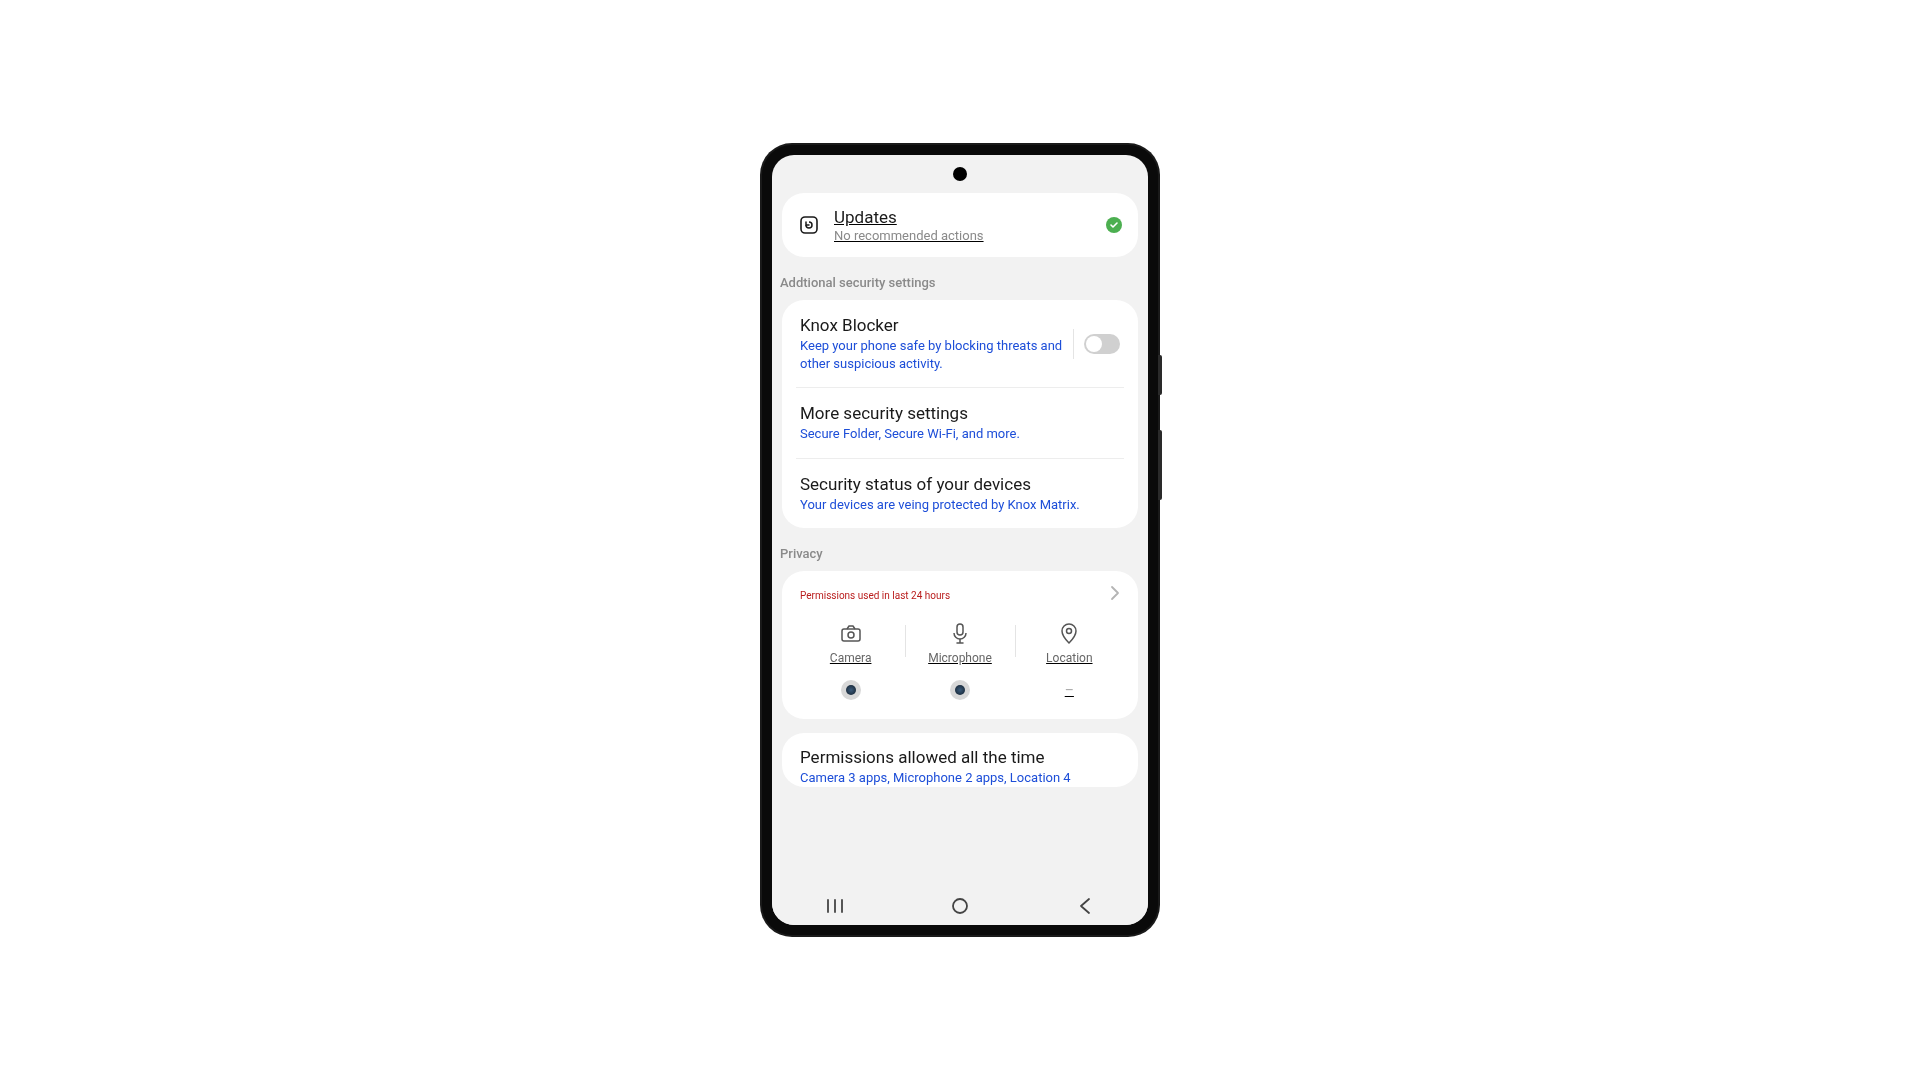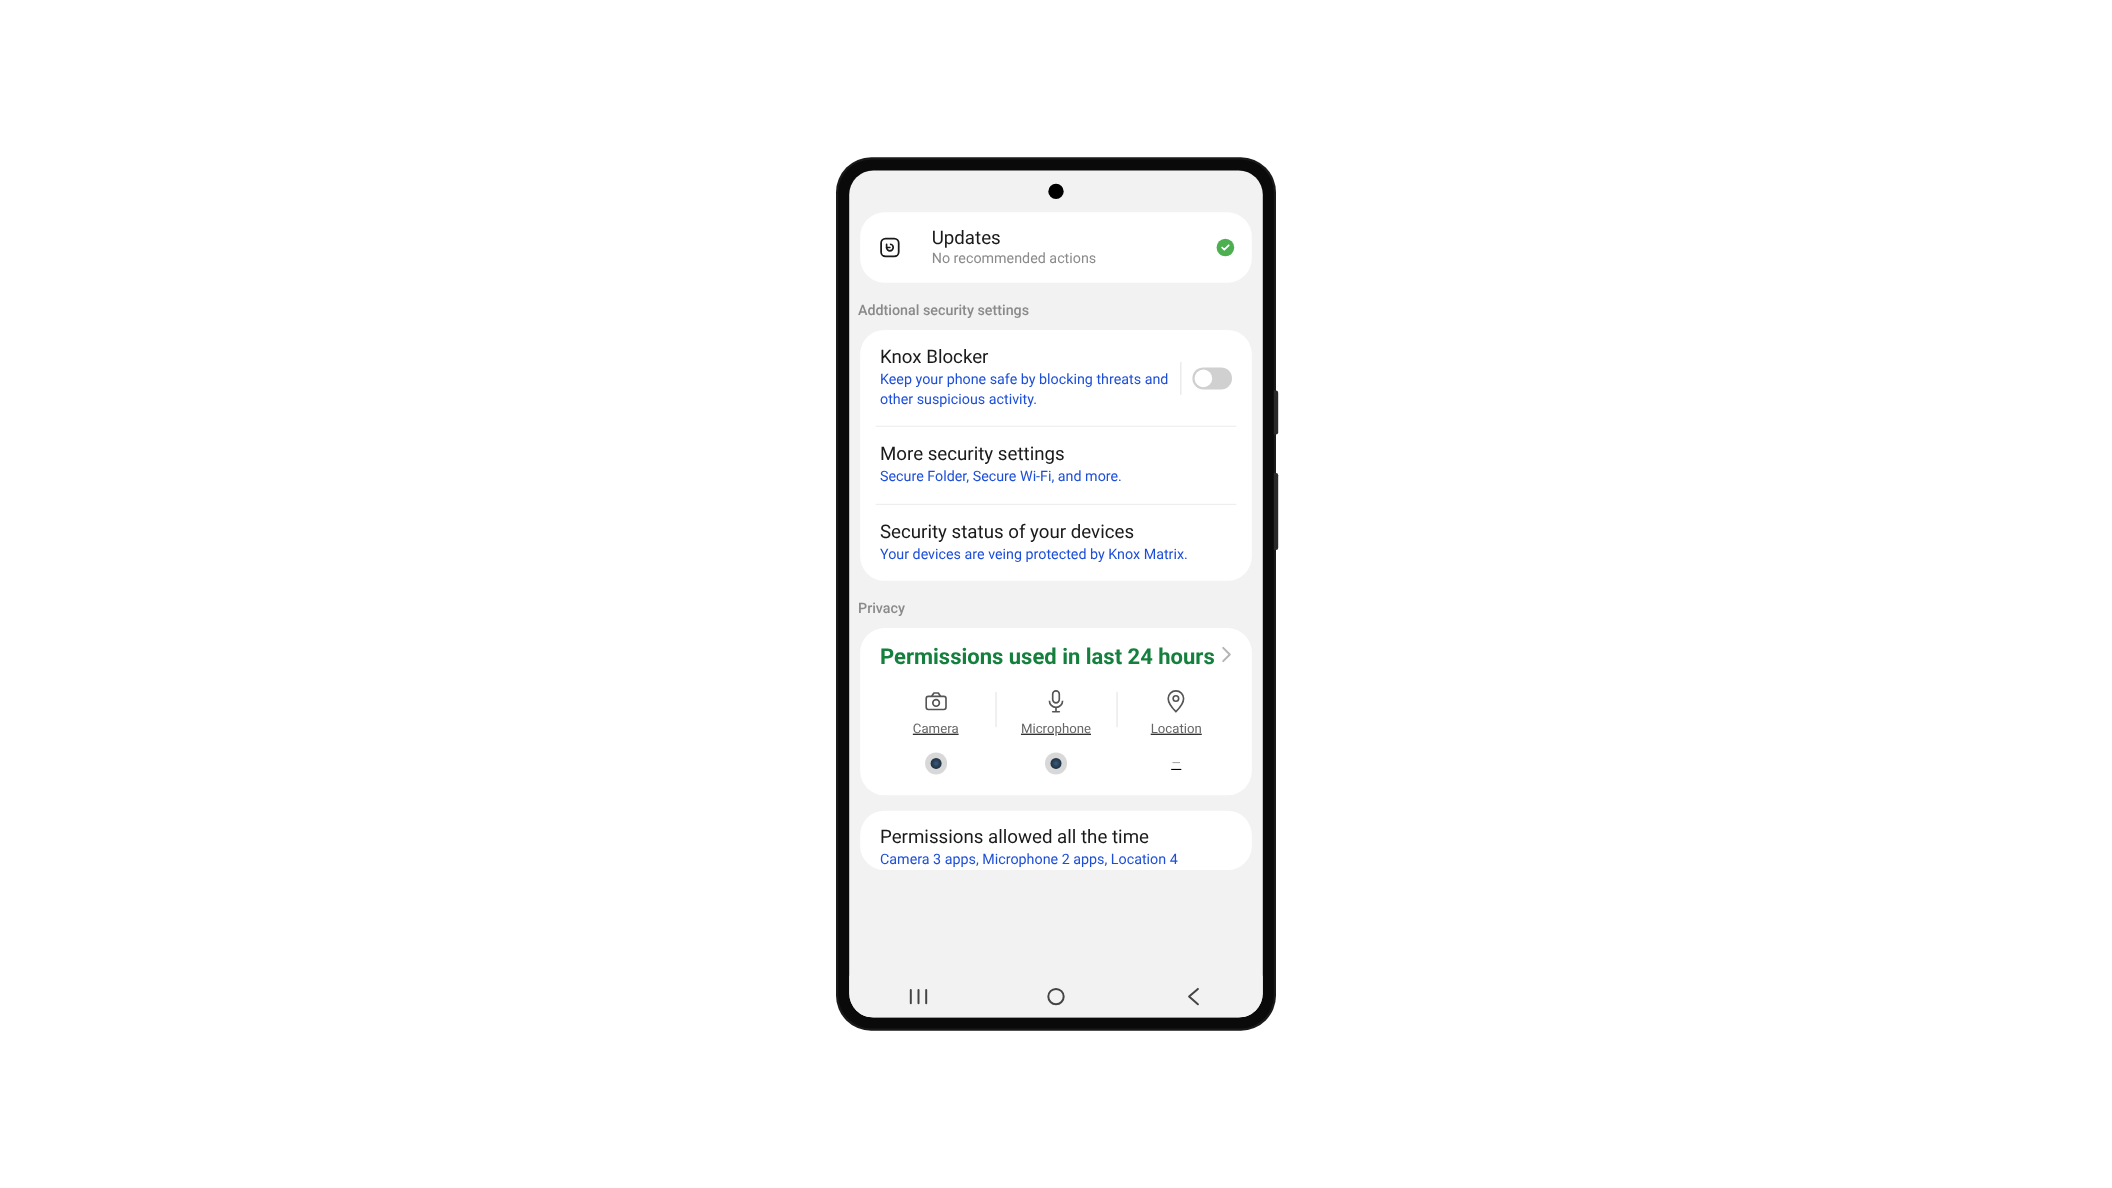--- a/index.html
+++ b/index.html
@@ -72,23 +72,24 @@
 
   .card {
     background: #ffffff;
     border-radius: 22px;
     margin: 0 10px;
     padding: 0 14px;
   }
   .updates-card {
     display: flex;
     align-items: center;
-    gap: 27px;
+    gap: 14px;
     padding: 14px 16px;
     margin-top: 4px;
+    text-decoration: underline;
   }
   .updates-icon {
     width: 22px; height: 22px;
     display: flex; align-items: center; justify-content: center;
     color: #1a1a1a;
   }
   .updates-text { flex: 1; }
   .updates-title { font-size: 17px; color: #1a1a1a; font-weight: 400; }
   .updates-sub { font-size: 13px; color: #8a8a8a; margin-top: 1px; }
   .check-badge {
@@ -124,21 +125,21 @@
     width: 16px; height: 16px;
     background: #fff;
     border-radius: 50%;
   }
 
   .perm-card { padding: 14px 14px 18px 14px; }
   .perm-header {
     display: flex; align-items: center;
     padding: 0 4px 12px 4px;
   }
-  .perm-title { flex: 1; font-size: 20px; font-weight: 700; color: #15803d; }
+  .perm-title { flex: 1; font-size: 10px; font-weight: 400; color: #b91c1c; }
   .perm-chevron { color: #b4b4b4; }
   .perm-grid { display: flex; padding-top: 6px; }
   .perm-col {
     flex: 1;
     display: flex; flex-direction: column; align-items: center;
     gap: 6px;
     position: relative;
     text-decoration: underline;
   }
   .perm-col + .perm-col::before {

